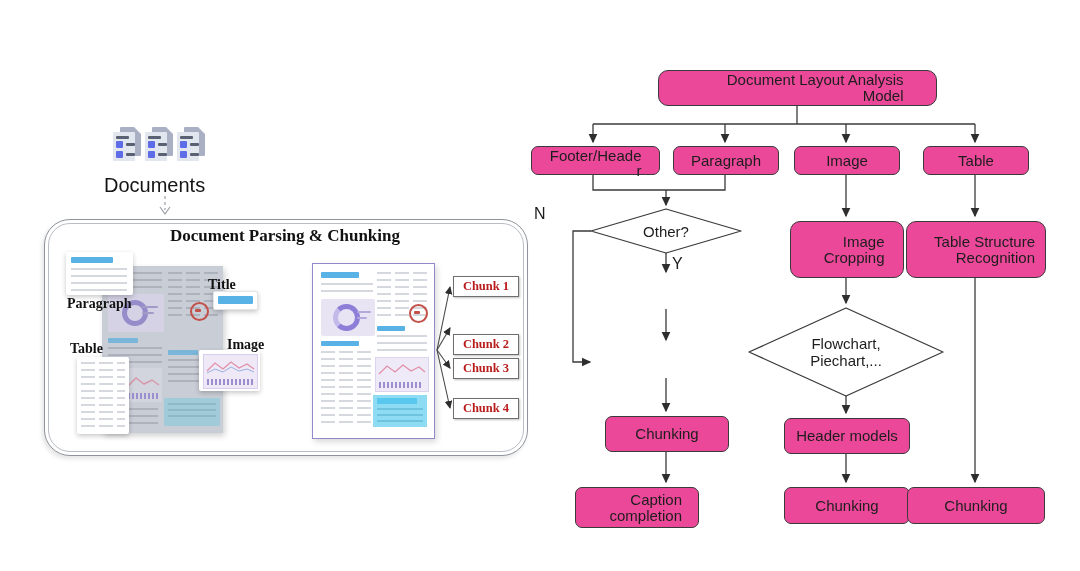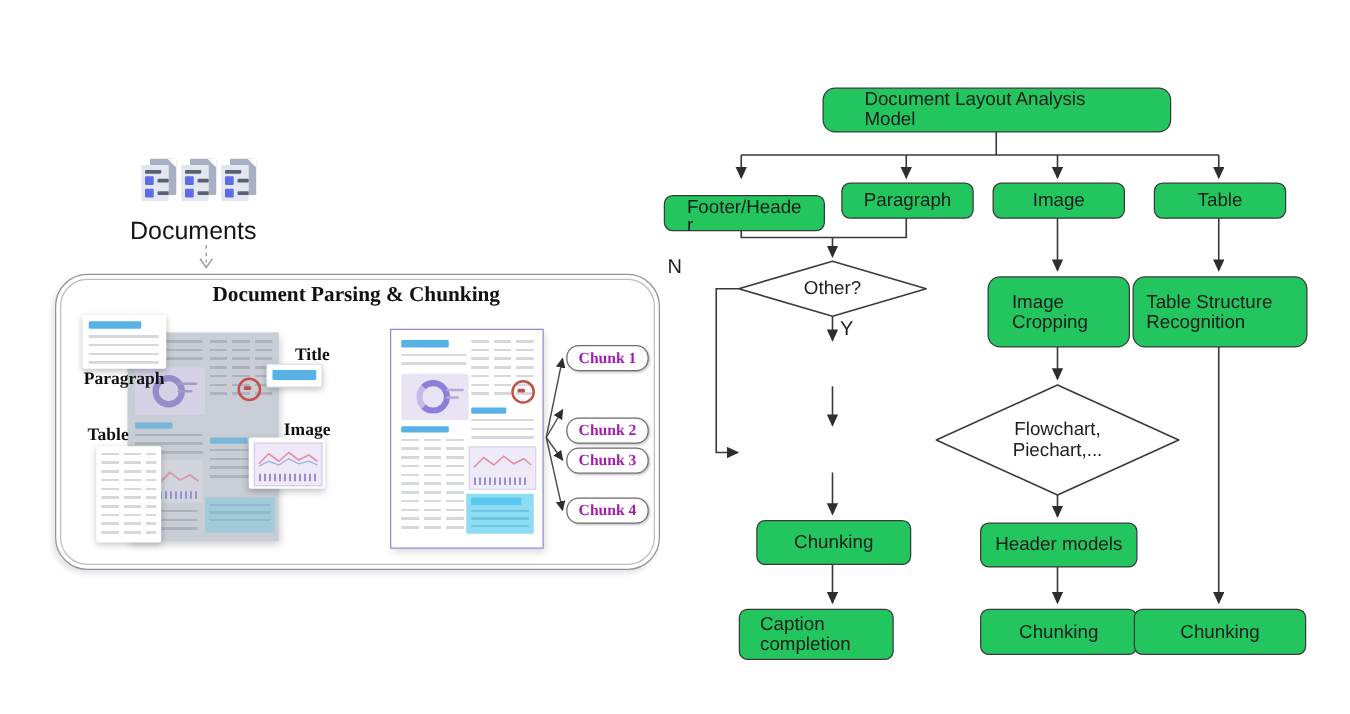--- a/index.html
+++ b/index.html
@@ -2,22 +2,22 @@
 <html><head>
 <meta charset="utf-8">
 <style>
   html,body{margin:0;padding:0;background:#fff;}
   .stage{position:relative;width:1080px;height:571px;background:#ffffff;overflow:hidden;
          font-family:"Liberation Sans",sans-serif;color:#1d1d1d;}
   .abs{position:absolute;}
 
   
   .connector-layer{position:absolute;left:0;top:0;width:1080px;height:571px;z-index:1;}
-  .node{position:absolute;z-index:2;background:#22c55e;border:1.4px solid #3a3a3a;border-radius:7px;
-        display:flex;align-items:center;justify-content:center;text-align:left;
+  .node{position:absolute;z-index:2;background:#ec4899;border:1.4px solid #3a3a3a;border-radius:7px;
+        display:flex;align-items:center;justify-content:center;text-align:right;
         font-size:15px;line-height:16px;color:#1d1d1d;}
   .node.big{border-radius:10px;}
   .dtext{position:absolute;z-index:2;transform:translate(-50%,-50%);text-align:center;
          font-size:15px;line-height:17px;color:#1d1d1d;}
   .branch-label{position:absolute;z-index:2;font-size:16px;color:#1d1d1d;}
   .wrap{display:inline-block;}
   .footer-span{width:92px;word-break:break-all;line-height:15px;padding-top:1px;}
 
   
   .doc-icon{position:absolute;width:29px;height:34px;}
@@ -32,23 +32,23 @@
   .big-container{position:absolute;left:44px;top:219px;width:482px;height:235px;
                  border:1.5px solid #8f949c;border-radius:26px;background:#fff;z-index:0;
                  box-shadow:-2px 3px 4px rgba(0,0,0,0.10);}
   .big-container:before{content:"";position:absolute;left:3px;top:3px;right:3px;bottom:3px;
                  border:1px solid #b9bdc4;border-radius:22px;}
   .panel-title{position:absolute;left:44px;top:226px;width:482px;text-align:center;z-index:2;
                font-family:"Liberation Serif",serif;font-weight:bold;font-size:17px;color:#111;}
   .region-label{position:absolute;z-index:4;font-family:"Liberation Serif",serif;font-weight:bold;
                 font-size:14px;color:#111;}
   .chunk{position:absolute;left:453px;width:64px;height:19px;z-index:3;background:#fff;
-         border:1.2px solid #6e6e6e;border-radius:10px;box-shadow:1px 1px 2px rgba(0,0,0,.25);
+         border:1.2px solid #6e6e6e;border-radius:0;box-shadow:1px 1px 2px rgba(0,0,0,.25);
          display:flex;align-items:center;justify-content:center;
-         font-family:"Liberation Serif",serif;font-weight:bold;font-size:12.5px;color:#a21caf;}
+         font-family:"Liberation Serif",serif;font-weight:bold;font-size:12.5px;color:#b91c1c;}
 
   .gray-page{position:absolute;left:102px;top:266px;width:121px;height:167px;background:#c9cdd5;
              box-shadow:2px 3px 6px rgba(0,0,0,.18);z-index:1;}
   .purple-page{position:absolute;left:312px;top:263px;width:121px;height:174px;background:#fff;
              border:1.5px solid #9289cc;box-shadow:2px 3px 6px rgba(0,0,0,.15);z-index:1;}
   .rows-dark{background:repeating-linear-gradient(to bottom,#aeb2bc 0 2px,rgba(0,0,0,0) 2px 7px);}
   .rows-light{background:repeating-linear-gradient(to bottom,#d5d8de 0 2px,rgba(0,0,0,0) 2px 7px);}
   .colgap-gray{background:
       repeating-linear-gradient(to right,rgba(0,0,0,0) 0 14px,#c9cdd5 14px 18px),
       repeating-linear-gradient(to bottom,#aeb2bc 0 2px,rgba(0,0,0,0) 2px 7px);}
@@ -117,41 +117,41 @@
 
     <g stroke="#9a9fa8" stroke-width="1.2" fill="none">
       <path d="M165,196 V210" stroke-dasharray="3,3"></path>
       <path d="M160,207 L165,214 L170,207"></path>
     </g>
   </svg>
 
   <div class="node big" style="left:658px;top:70px;width:277px;height:34px">
     <span class="wrap" style="max-width:212px">Document Layout Analysis Model</span>
     </div>
-  <div class="node" style="left:531px;top:156px;width:127px;height:27px;align-items:flex-start">
+  <div class="node" style="left:531px;top:146px;width:127px;height:27px;align-items:flex-start">
     <span class="footer-span">Footer/Header</span>
     </div>
   <div class="node" style="left:673px;top:146px;width:104px;height:27px">
     <span>Paragraph</span>
     </div>
   <div class="node" style="left:794px;top:146px;width:104px;height:27px">
     <span>Image</span>
     </div>
   <div class="node" style="left:923px;top:146px;width:104px;height:27px">
     <span>Table</span>
     </div>
 
   <span class="dtext" style="left:666px;top:231px">Other?</span>
   <span class="branch-label" style="left:534px;top:205px">N</span>
   <span class="branch-label" style="left:672px;top:255px">Y</span>
 
   <div class="node" style="left:605px;top:416px;width:122px;height:34px">
     <span>Chunking</span>
     </div>
-  <div class="node" style="left:591px;top:487px;width:122px;height:39px">
+  <div class="node" style="left:575px;top:487px;width:122px;height:39px">
     <span class="wrap" style="max-width:90px">Caption completion</span>
     </div>
 
   <div class="node big" style="left:790px;top:221px;width:112px;height:55px">
     <span class="wrap" style="max-width:75px">Image Cropping</span>
     </div>
   <span class="dtext" style="left:846px;top:352px;width:110px">Flowchart, Piechart,...</span>
   <div class="node" style="left:784px;top:418px;width:124px;height:34px">
     <span>Header models</span>
     </div>
@@ -225,21 +225,21 @@
       <div class="abs" style="left:4px;top:5px;width:48px;height:18px;background:repeating-linear-gradient(to bottom,#8db9c8 0 2px,rgba(0,0,0,0) 2px 6px)"></div>
     </div>
   </div>
 
   <div class="card" style="left:66px;top:252px;width:67px;height:43px">
     <div class="bluebar" style="left:5px;top:5px;width:42px;height:6px"></div>
     <div class="abs rows-light" style="left:5px;top:16px;width:56px;height:23px"></div>
   </div>
   <span class="region-label" style="left:67px;top:296px">Paragraph</span>
 
-  <span class="region-label" style="left:236px;top:277px">Title</span>
+  <span class="region-label" style="left:208px;top:277px">Title</span>
   <div class="card" style="left:213px;top:291px;width:43px;height:17px;border:1px solid #e2e4e8">
     <div class="bluebar" style="left:4px;top:4px;width:35px;height:8px"></div>
   </div>
 
   <span class="region-label" style="left:70px;top:341px">Table</span>
   <div class="card" style="left:77px;top:357px;width:52px;height:77px">
     <div class="abs colgap-white" style="left:4px;top:5px;width:44px;height:67px"></div>
   </div>
 
   <span class="region-label" style="left:227px;top:337px">Image</span>

